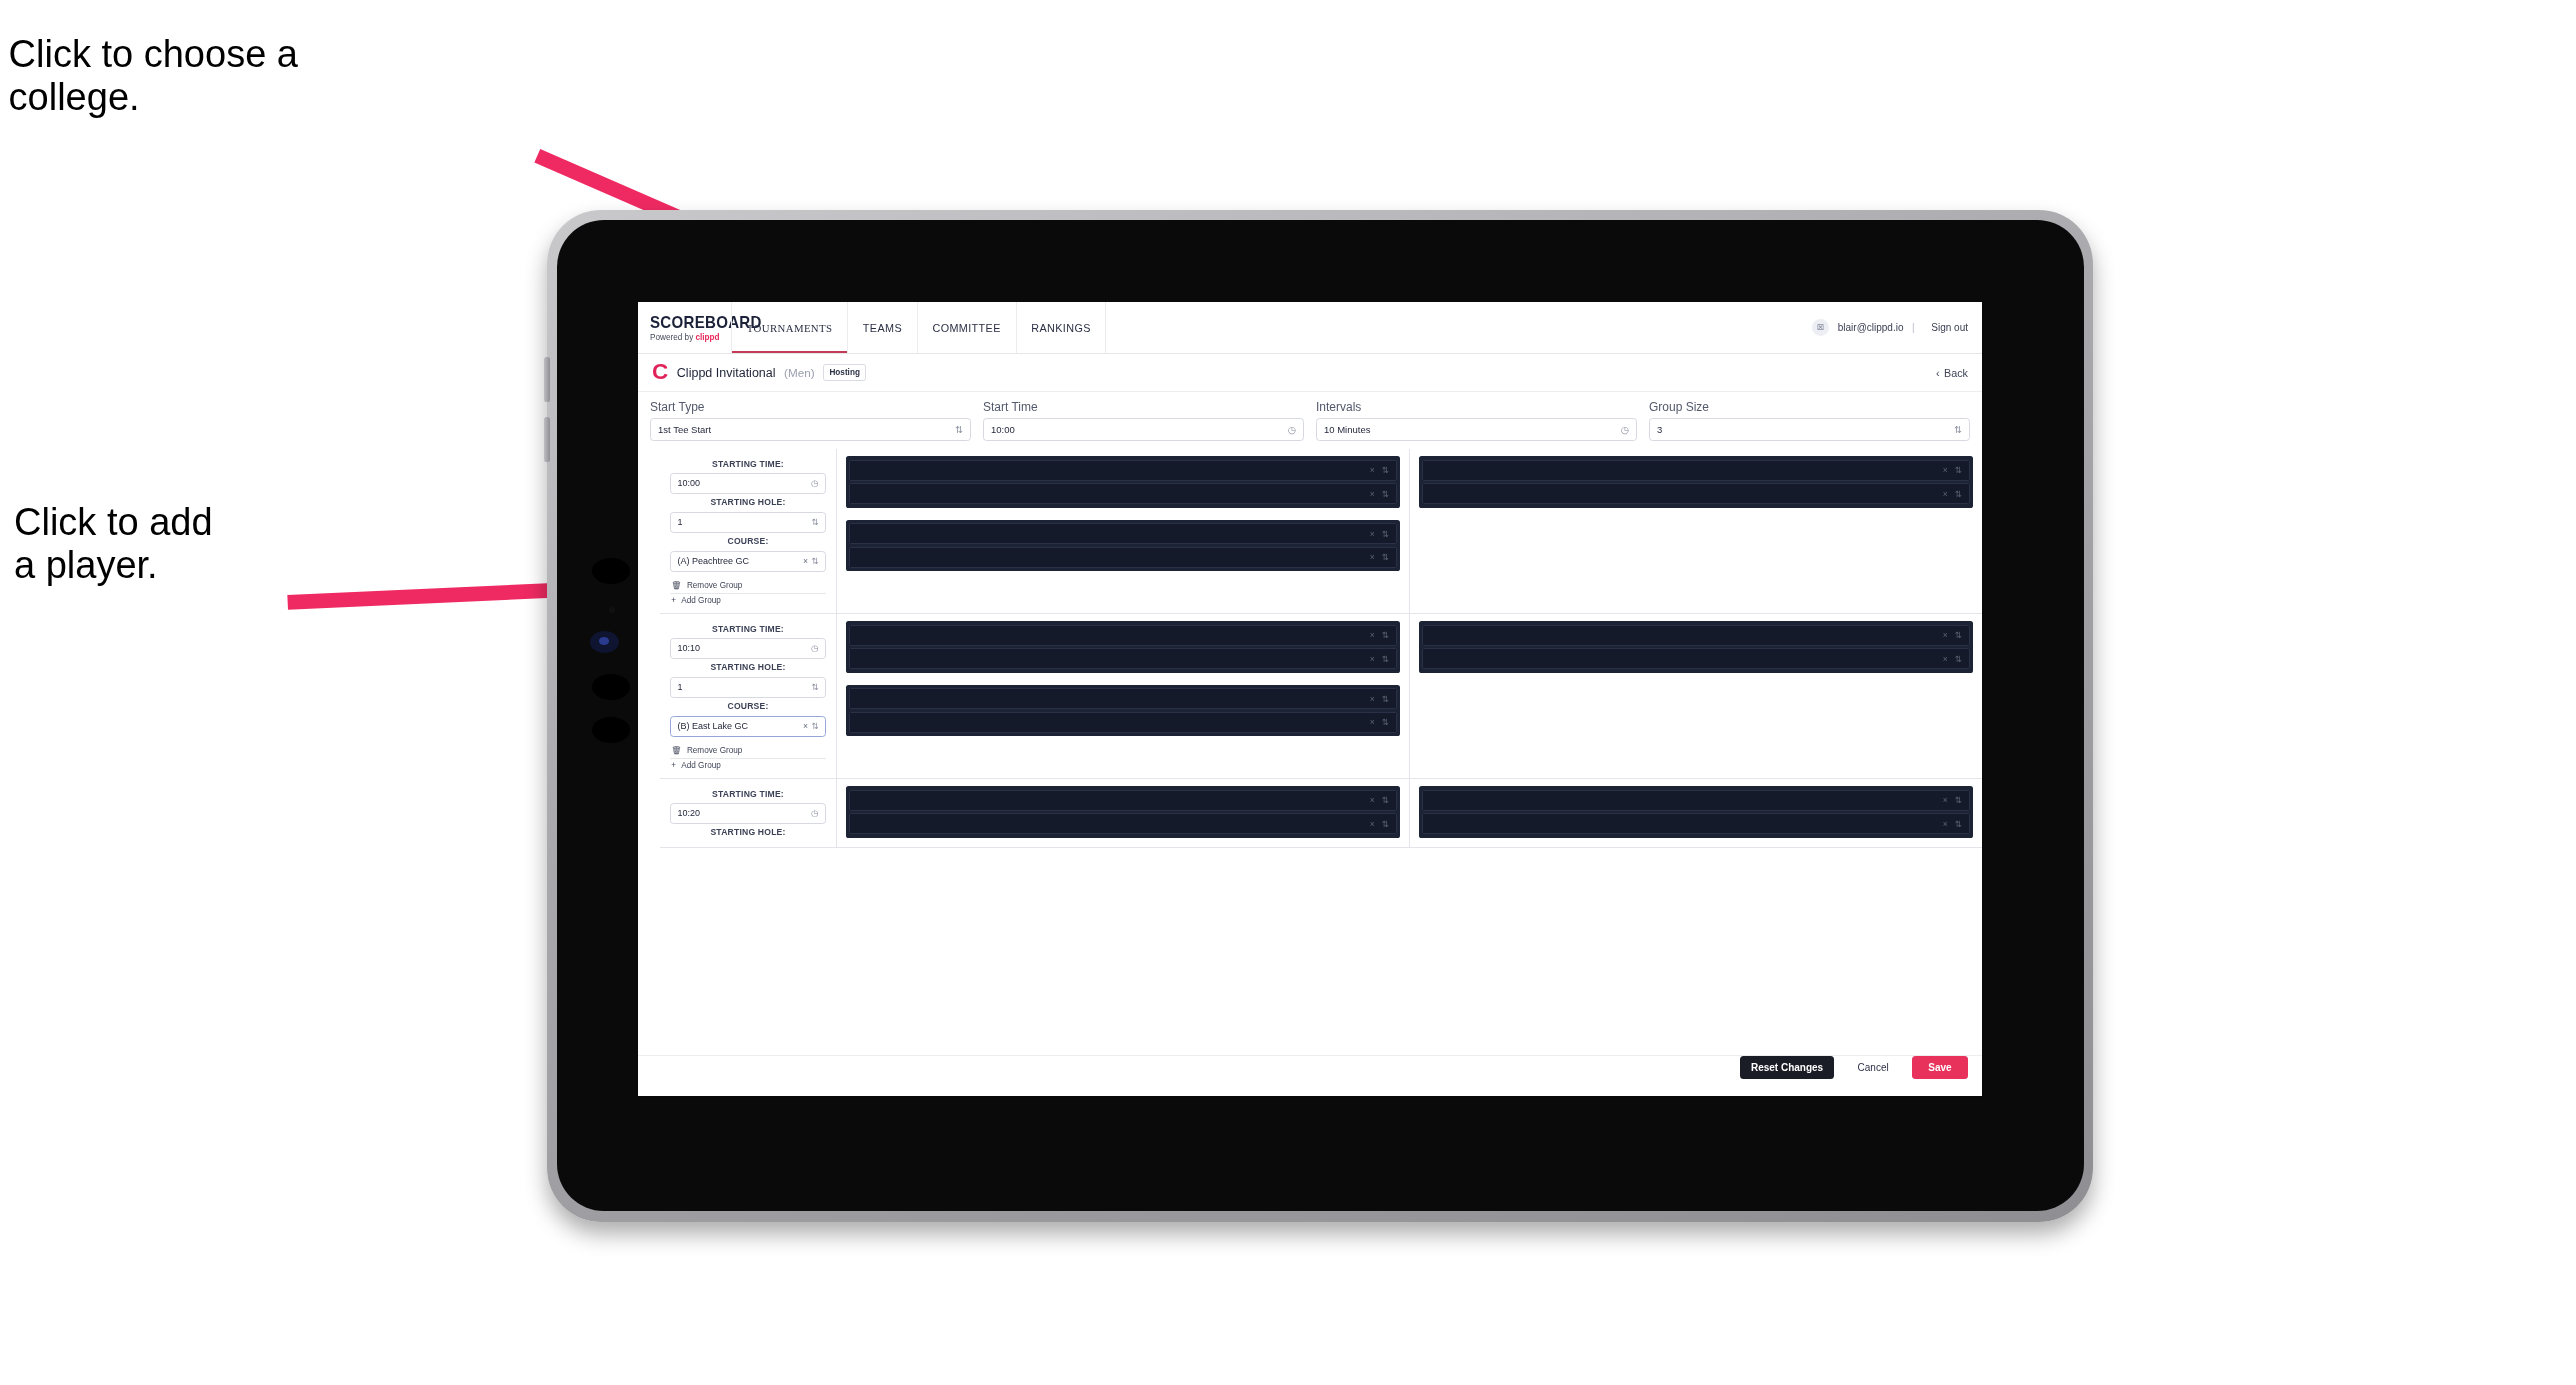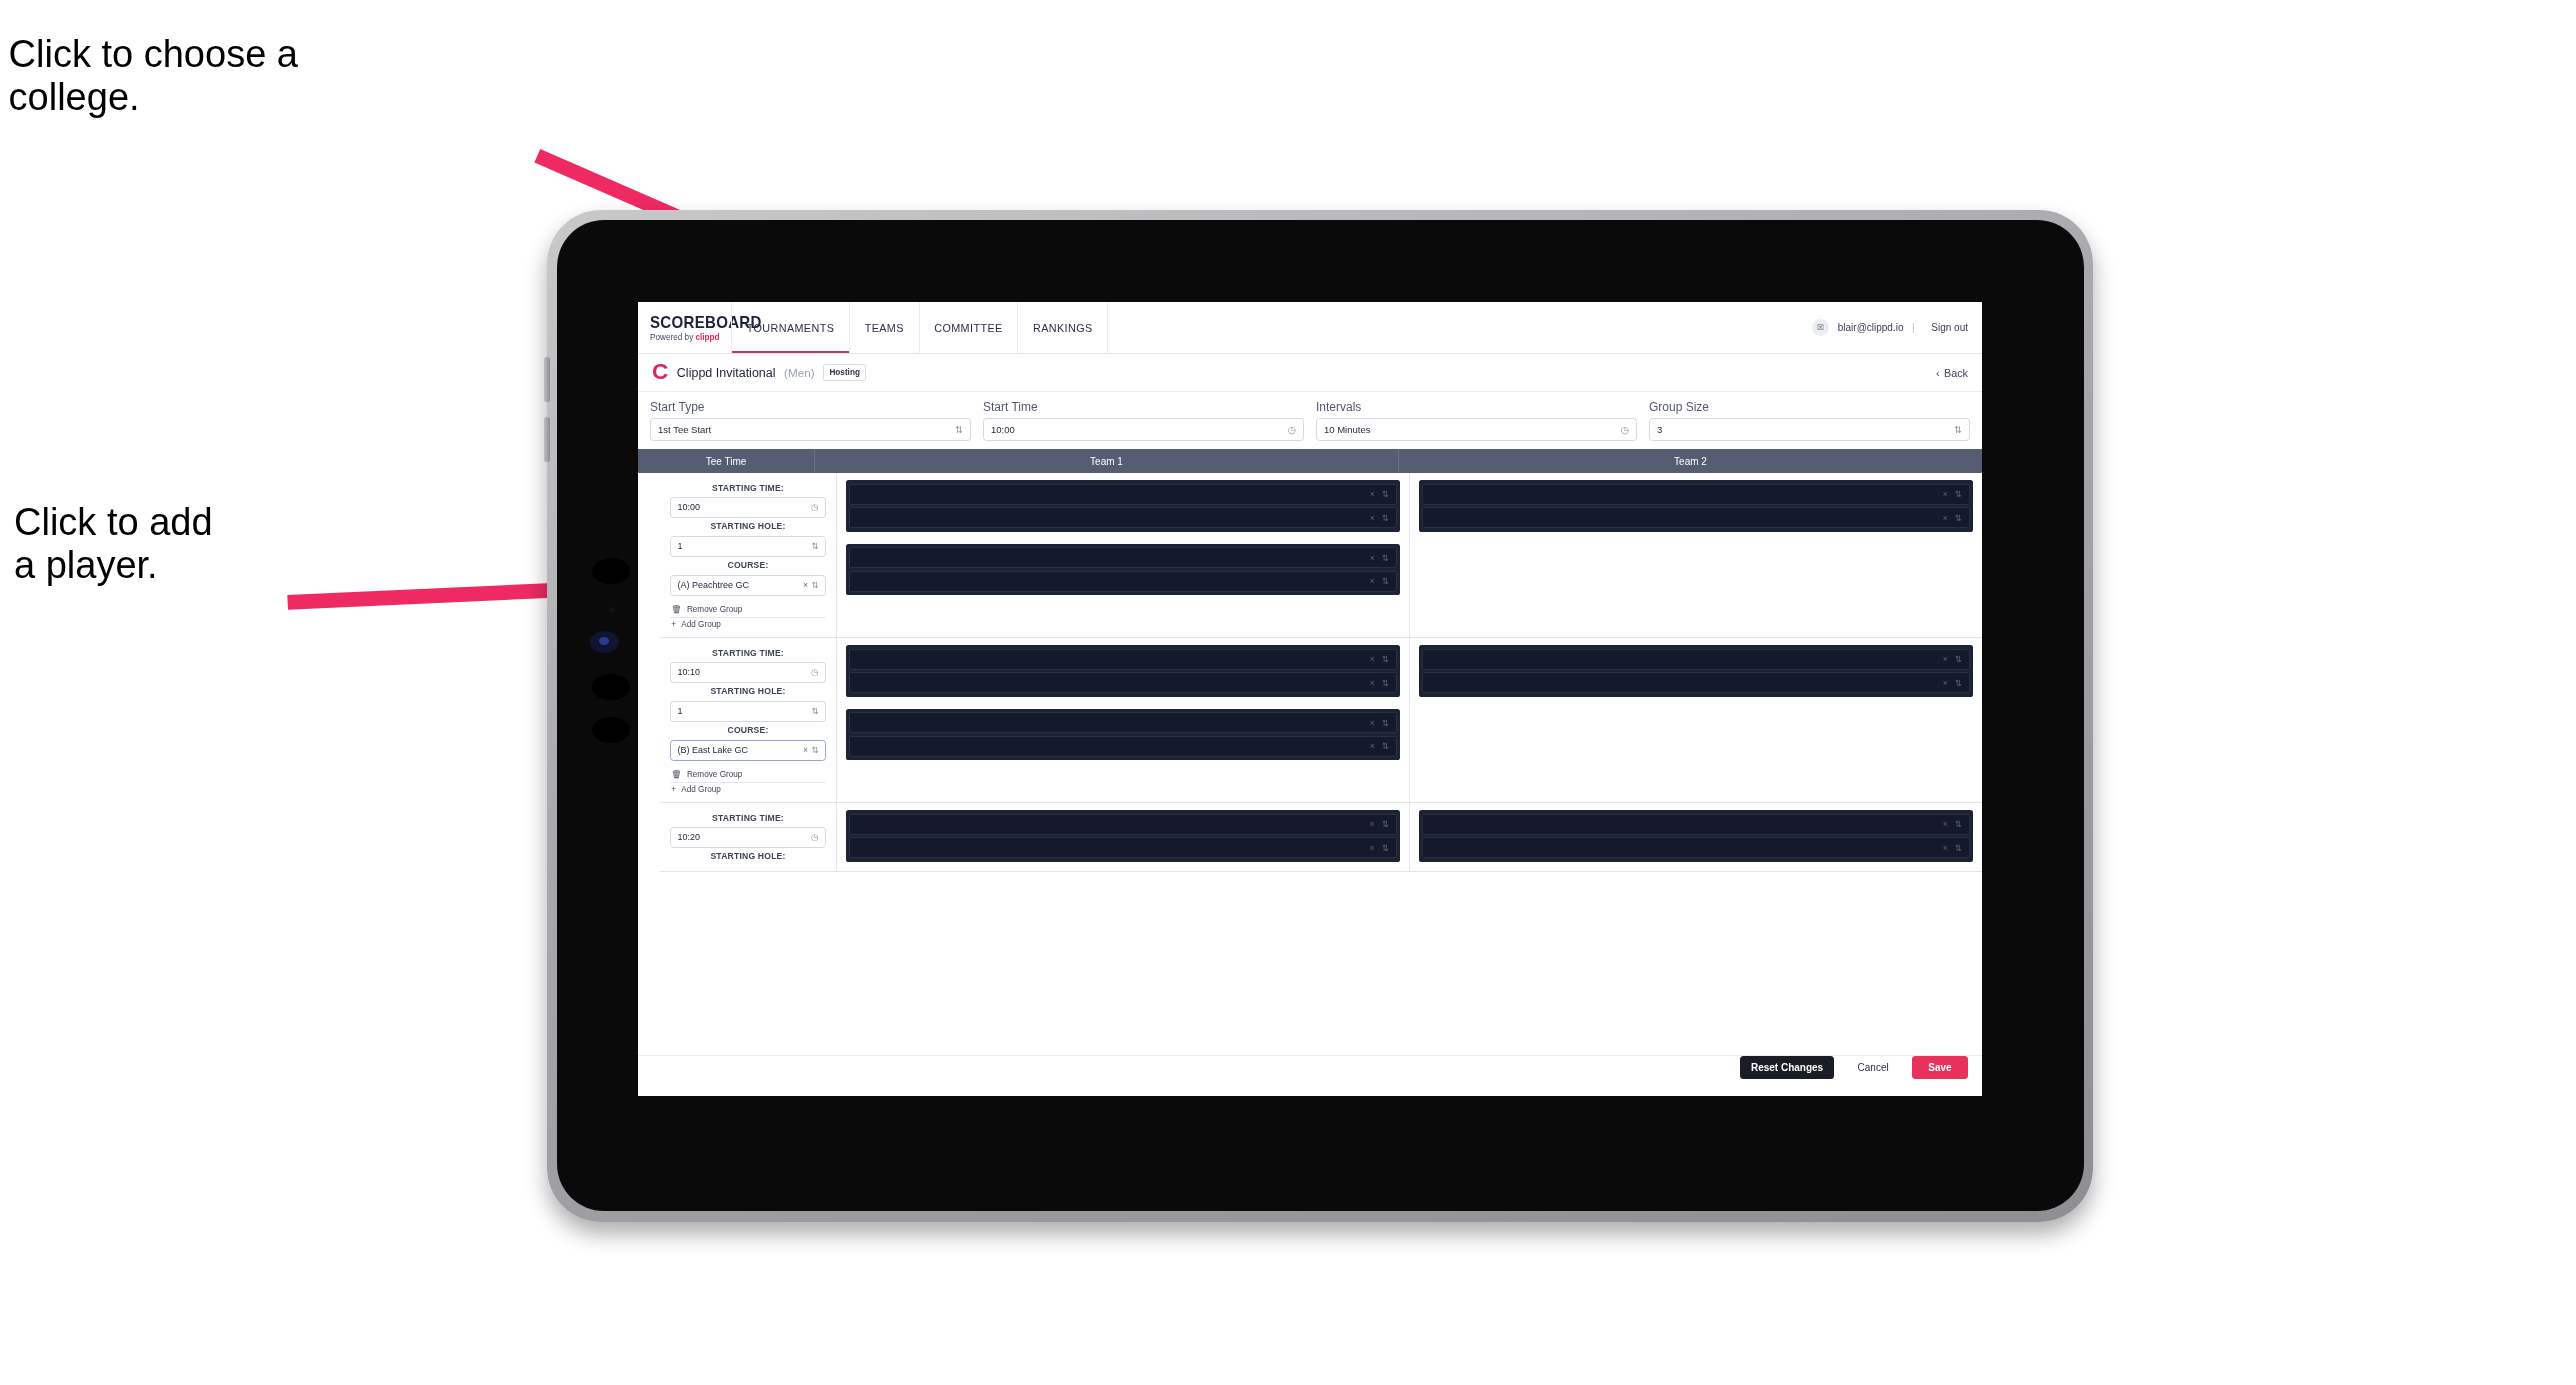--- a/index.html
+++ b/index.html
@@ -81,21 +81,21 @@
     transform: scaleX(.92); transform-origin: left center;
   }
   .brand-sub { font-size: 8.2px; color:#444a5c; margin-top: 1.7px; }
   .brand-sub b { color:#e8275a; font-weight:700; }
   .navitems { display:flex; align-items:stretch; }
   .navitem {
     display:flex; align-items:center; padding: 0 14.7px;
     font-size: 10.8px; letter-spacing: 0.4px; color:#2a2f44;
     border-right: 0.9px solid #ececef; cursor:pointer; position:relative;
   }
-  .navitem:first-child { border-left: 0.9px solid #ececef; }
+  .navitem:first-child { border-left: 0.9px solid #ececef; font-family: Liberation Serif, serif; }
   .navitem.active::after {
     content:""; position:absolute; left:0; right:0; bottom:0; height:2.2px; background:#c43b58;
   }
   .nav-right {
     margin-left:auto; display:flex; align-items:center; gap:8.6px; padding-right:14px;
     font-size: 10px; color:#3a3f52;
   }
   .avatar {
     width: 17.3px; height:17.3px; border-radius:50%; background:#eceef3;
     display:flex; align-items:center; justify-content:center; color:#5a6076; font-size:7.8px;
@@ -266,25 +266,20 @@
       </div>
       <div class="ctl">
         <div class="ctl-label">Group Size</div>
         <div class="ctl-field">
           <span class="val">3</span>
           <span class="ctl-ic">⇅</span>
         </div>
       </div>
     </div>
 
-    <div class="thead">
-      <div class="th tee">Tee Time</div>
-      <div class="th t1">Team 1</div>
-      <div class="th t2">Team 2</div>
-    </div>
 
     <div class="tbody" id="tbody">
         <div class="grow">
           <div class="cell-tee">
             <div class="lbl">STARTING TIME:</div>
             <div class="mini">
               <span class="val">10:00</span>
               <span class="ic">◷</span>
             </div>
             <div class="lbl">STARTING HOLE:</div>

